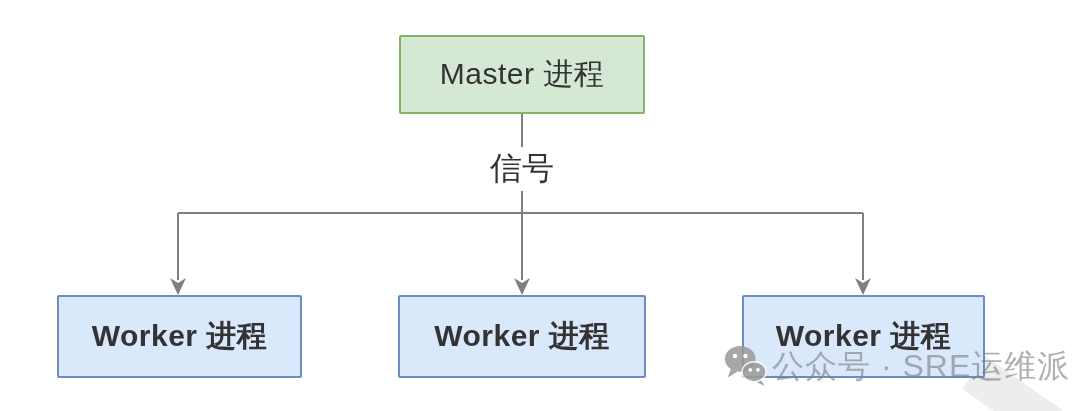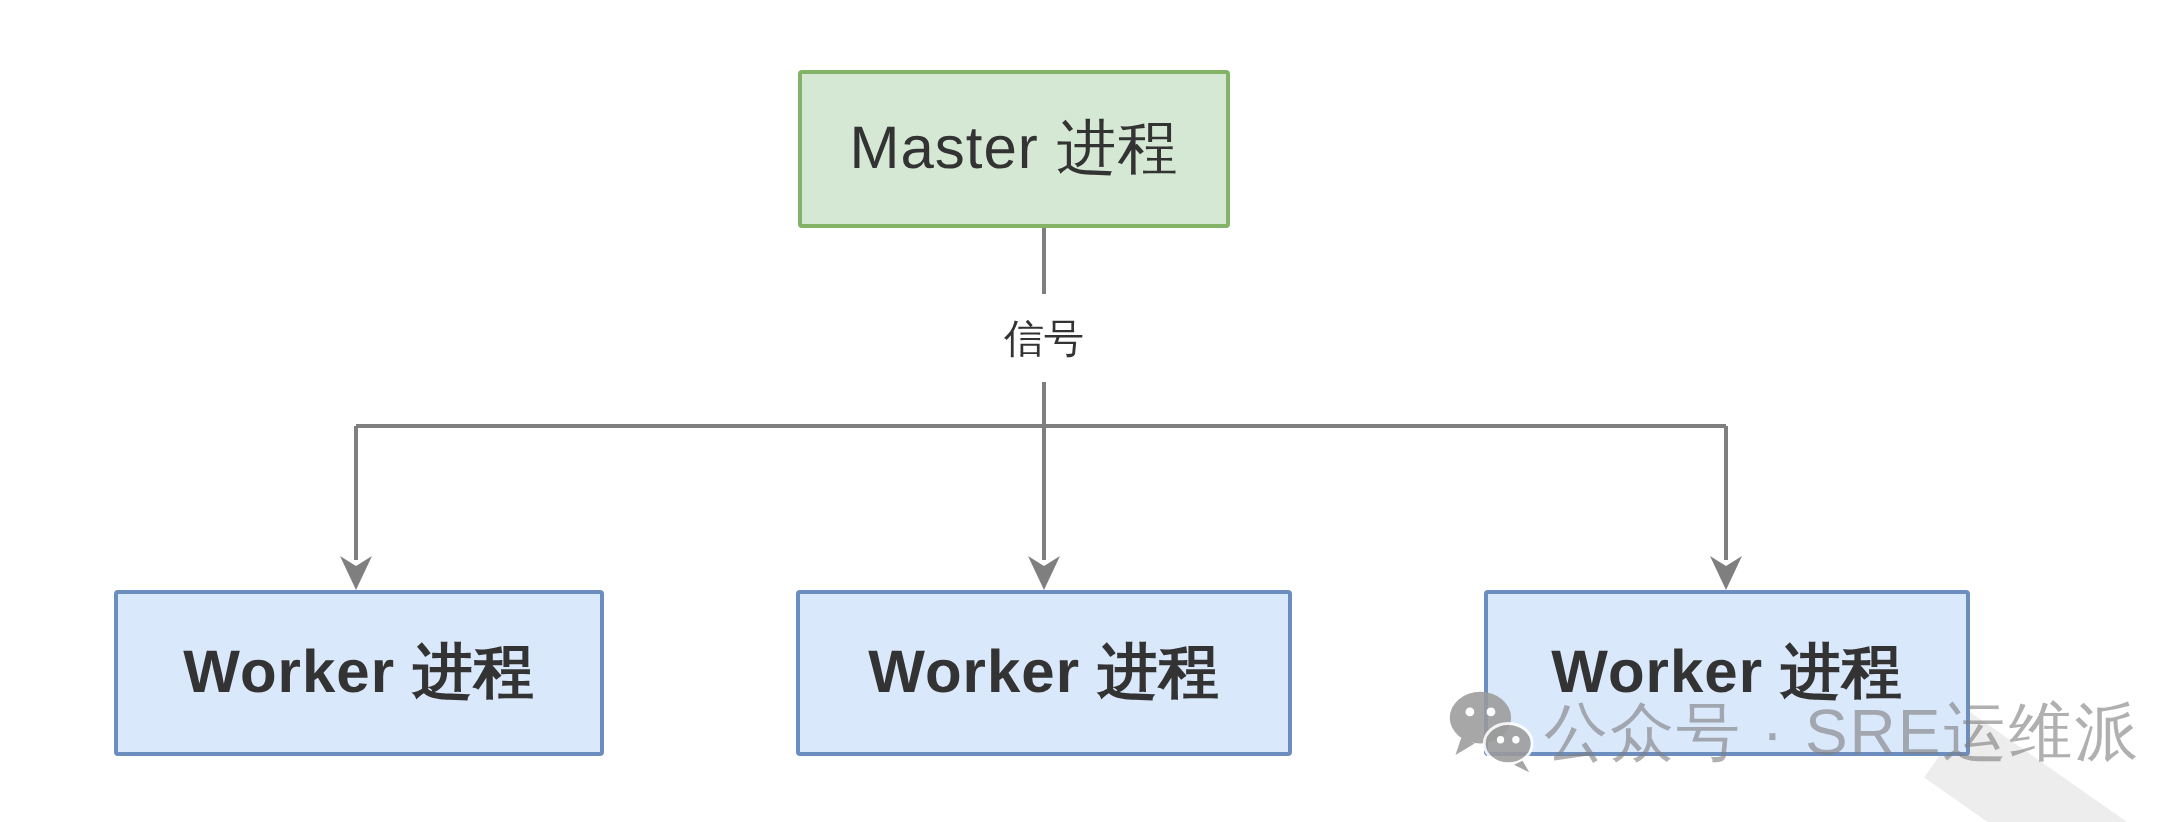--- a/index.html
+++ b/index.html
@@ -28,42 +28,42 @@
     display: flex;
     align-items: center;
     justify-content: center;
     font-size: 30px;
     color: var(--text, #333333);
     border-radius: 2px;
     z-index: 2;
     letter-spacing: 0.5px;
   }
   .node.master {
-    left: 399px; top: 35px; width: 216px; height: 79px;
+    left: 399px; top: 35px; width: 246px; height: 79px;
     background: var(--master-fill, #d5e8d4);
     border: 2px solid var(--master-border, #82b366);
   }
   .node.worker {
     background: var(--worker-fill, #dae8fc);
     border: 2px solid var(--worker-border, #6c8ebf);
     font-weight: bold;
   }
   #worker-0 { left: 57px;  top: 295px; width: 245px; height: 83px; }
   #worker-1 { left: 398px; top: 295px; width: 248px; height: 83px; }
   #worker-2 { left: 742px; top: 295px; width: 243px; height: 83px; }
 
   .edge-label {
     position: absolute;
     left: 487px; top: 147px;
     width: 70px; height: 44px;
     background: #ffffff;
     display: flex;
-    align-items: center;
+    align-items: flex-start;
     justify-content: center;
-    font-size: 20px;
+    font-size: 32px;
     color: var(--text, #333333);
     z-index: 2;
   }
 
   
   .ribbon {
     position: absolute;
     left: 985px; top: 356px;
     width: 190px; height: 40px;
     background: #ededed;

